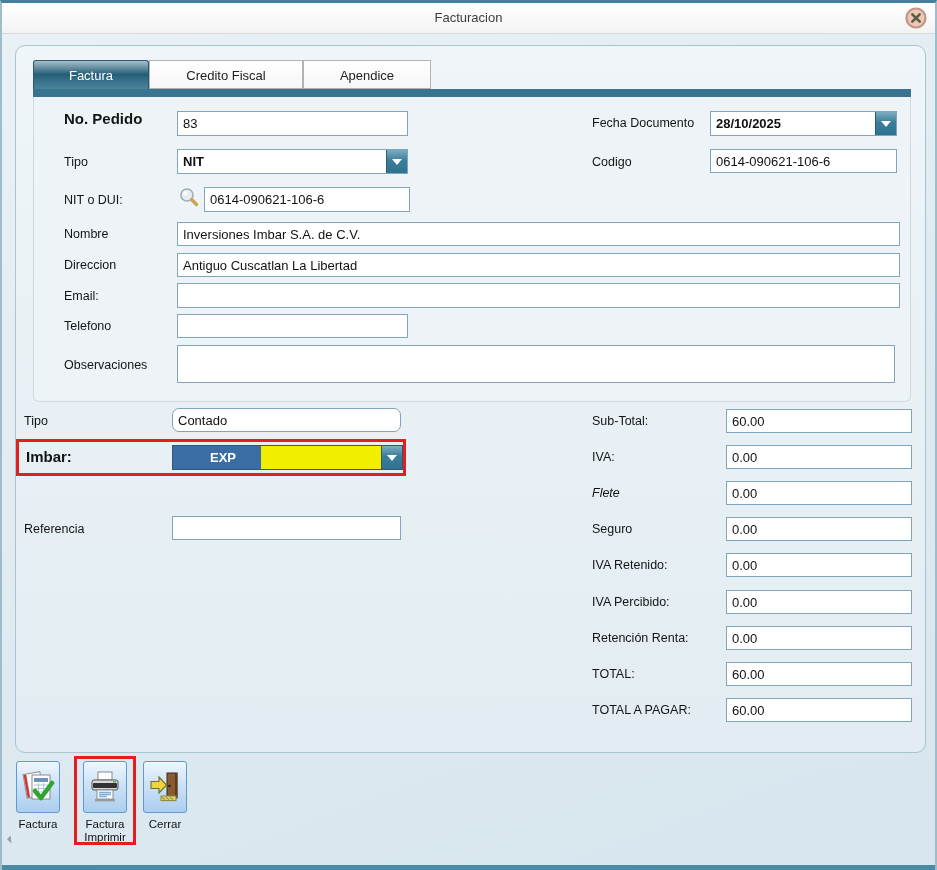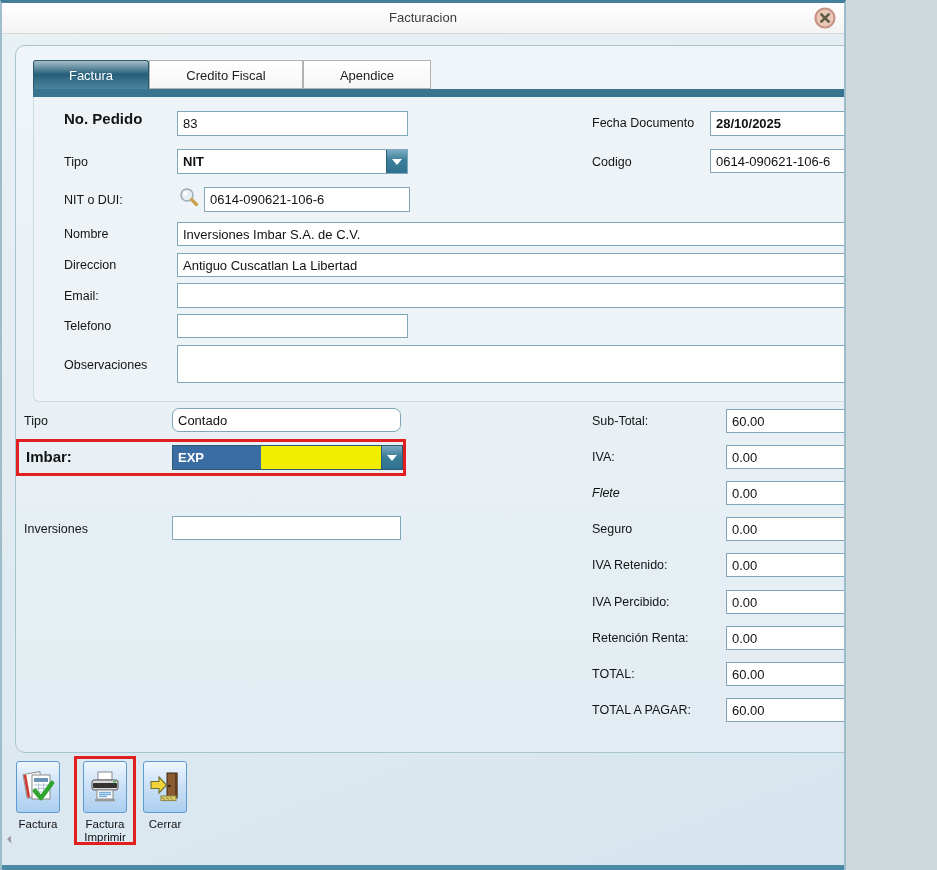--- a/index.html
+++ b/index.html
@@ -1,17 +1,17 @@
 <!DOCTYPE html>
 <html><head>
 <meta charset="utf-8">
 <style>
   html,body{margin:0;padding:0;background:#cfd8dd;}
   .screen{
-    position:relative;width:846px;height:870px;box-sizing:border-box;
+    position:relative;width:937px;height:870px;box-sizing:border-box;
     font-family:"Liberation Sans",sans-serif;color:#111;
     background:linear-gradient(160deg,#e9f1f5 0%,#dfeaf0 55%,#d6e5ee 100%);
     border-top:3px solid #44809b;border-left:2px solid #9dbdca;border-right:2px solid #9dbdca;
     overflow:hidden;
   }
   
   .titlebar{position:absolute;top:0;left:0;right:0;height:30px;
     background:linear-gradient(#ffffff,#f3f3f3);border-bottom:1px solid #d8d8d8;}
   .title{position:absolute;left:0;right:0;top:7px;text-align:center;font-size:13px;color:#3c3c3c;}
   .close-btn{position:absolute;top:4px;right:8px;width:22px;height:22px;cursor:pointer;}
@@ -45,21 +45,21 @@
   .combo{position:absolute;box-sizing:border-box;height:25px;background:#fff;border:1px solid #7fa6ba;}
   .combo-val{position:absolute;left:5px;top:4px;font-size:13px;font-weight:bold;color:#111;}
   .arrow-btn{position:absolute;right:0;top:0;bottom:0;width:20px;
     background:linear-gradient(#7cacc2 0%,#3c7e99 45%,#2e7291 100%);
     border-left:1px solid #2a5d73;display:flex;align-items:center;justify-content:center;cursor:pointer;}
   .arrow-tri{width:0;height:0;border-left:5px solid transparent;border-right:5px solid transparent;
     border-top:6px solid #fff;}
   
   .combo-serie{background:#f2ee00;border:1px solid #2d5a70;}
   .serie-sel{position:absolute;left:0;top:0;bottom:0;width:88px;background:#3a6da4;}
-  .serie-sel span{display:block;padding:4px 0 0 5px;font-size:13px;font-weight:bold;color:#fff;}
+  .serie-sel span{display:block;padding:4px 0 0 5px;font-size:13px;font-weight:bold;color:#fff;margin-left:32px;}
   .textarea{position:absolute;box-sizing:border-box;background:#fff;border:1px solid #7fa6ba;
     font-family:"Liberation Sans",sans-serif;font-size:13px;padding:3px 5px;resize:none;outline:none;}
   
   .red-rect{position:absolute;border:3px solid #e31e1e;box-sizing:border-box;pointer-events:none;}
   
   .tool-btn{position:absolute;width:44px;height:52px;box-sizing:border-box;cursor:pointer;
     background:linear-gradient(#eef6fe 0%,#cde2f7 45%,#abceef 100%);
     border:1px solid #5e9ad0;border-radius:3px;display:flex;align-items:center;justify-content:center;}
   .tool-lbl{position:absolute;font-size:11.5px;color:#111;text-align:center;line-height:13px;}
   .grip{position:absolute;width:0;height:0;border-top:5px solid transparent;
@@ -145,21 +145,21 @@
     <div class="combo combo-serie" style="left:170px;top:411px;width:231px;">
       <div class="serie-sel">
         <span>EXP</span>
       </div>
       <div class="arrow-btn">
           <div class="arrow-tri"></div>
         </div>
     </div>
     <div class="red-rect" style="left:14px;top:405px;width:390px;height:37px;"></div>
 
-    <div class="lbl" style="left:22px;top:488px;">Inversiones</div>
+    <div class="lbl" style="left:22px;top:488px;">Referencia</div>
     <input class="fld" style="left: 170px; top: 482px; width: 229px; height: 24px;" value="">
 
     <div class="lbl" style="left:590px;top:380px;">Sub-Total:</div>
     <input class="fld fld-num" style="left: 724px; top: 375px; width: 186px; height: 24px;" value="60.00">
 
     <div class="lbl" style="left:590px;top:416px;">IVA:</div>
     <input class="fld fld-num" style="left: 724px; top: 411px; width: 186px; height: 24px;" value="0.00">
 
     <div class="lbl" style="left:590px;top:452px;font-style:italic;">Flete</div>
     <input class="fld fld-num" style="left: 724px; top: 447px; width: 186px; height: 24px;" value="0.00">

